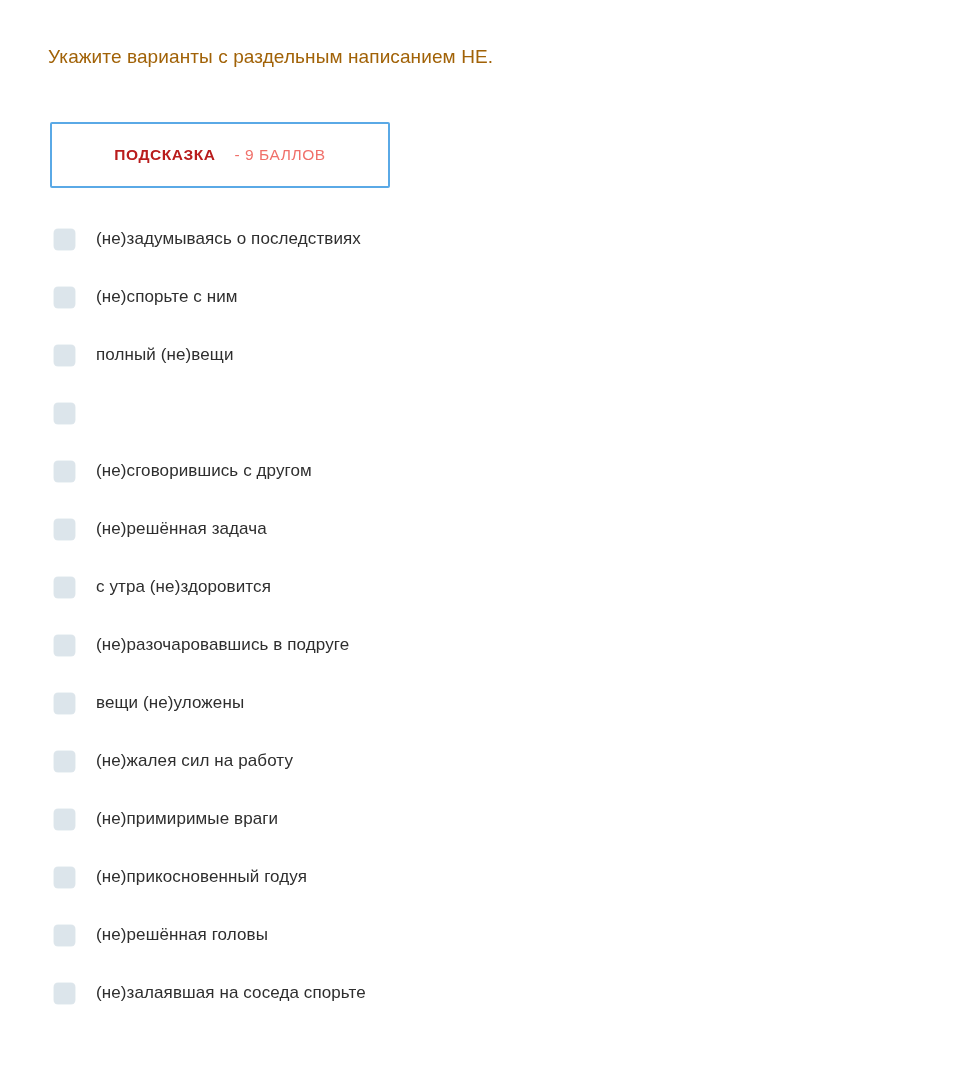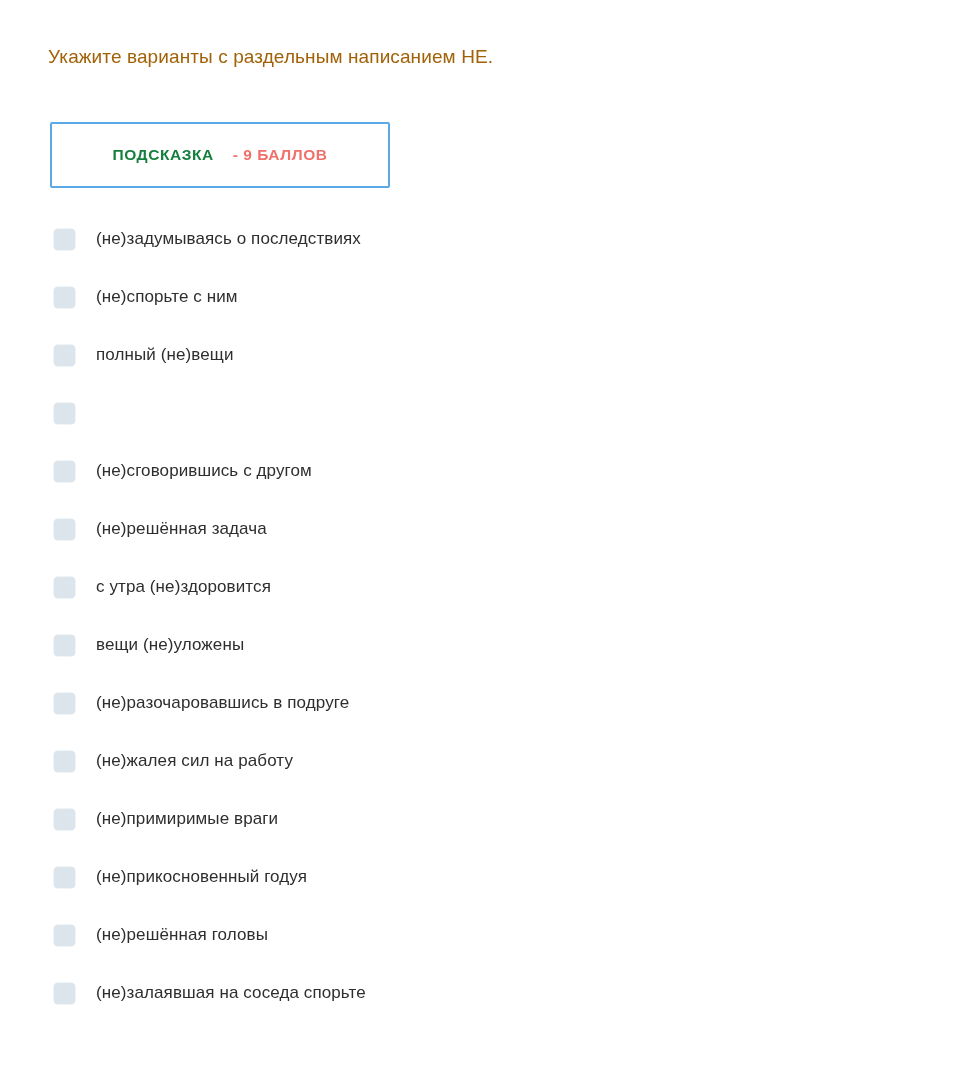--- a/index.html
+++ b/index.html
@@ -51,26 +51,26 @@
     display: flex;
     align-items: center;
     justify-content: center;
     cursor: pointer;
     user-select: none;
   }
   .hint-label {
     font-size: 15.5px;
     font-weight: 700;
     letter-spacing: 0.55px;
-    color: #15803d;
+    color: #b91c1c;
     white-space: nowrap;
   }
   .hint-cost {
     font-size: 15.5px;
-    font-weight: 700;
+    font-weight: 400;
     letter-spacing: 0.55px;
     color: #f0706a;
     white-space: nowrap;
     margin-left: 19px;
   }
 
   
   .options-list {
     position: absolute;
     left: 0;
@@ -138,25 +138,25 @@
       <div class="option-row">
         <span class="option-checkbox"></span>
         <span class="option-label">(не)решённая задача</span>
       </div>
       <div class="option-row">
         <span class="option-checkbox"></span>
         <span class="option-label">с утра (не)здоровится</span>
       </div>
       <div class="option-row">
         <span class="option-checkbox"></span>
-        <span class="option-label">вещи (не)уложены</span>
+        <span class="option-label">(не)разочаровавшись в подруге</span>
       </div>
       <div class="option-row">
         <span class="option-checkbox"></span>
-        <span class="option-label">(не)разочаровавшись в подруге</span>
+        <span class="option-label">вещи (не)уложены</span>
       </div>
       <div class="option-row">
         <span class="option-checkbox"></span>
         <span class="option-label">(не)жалея сил на работу</span>
       </div>
       <div class="option-row">
         <span class="option-checkbox"></span>
         <span class="option-label">(не)примиримые враги</span>
       </div>
       <div class="option-row">

